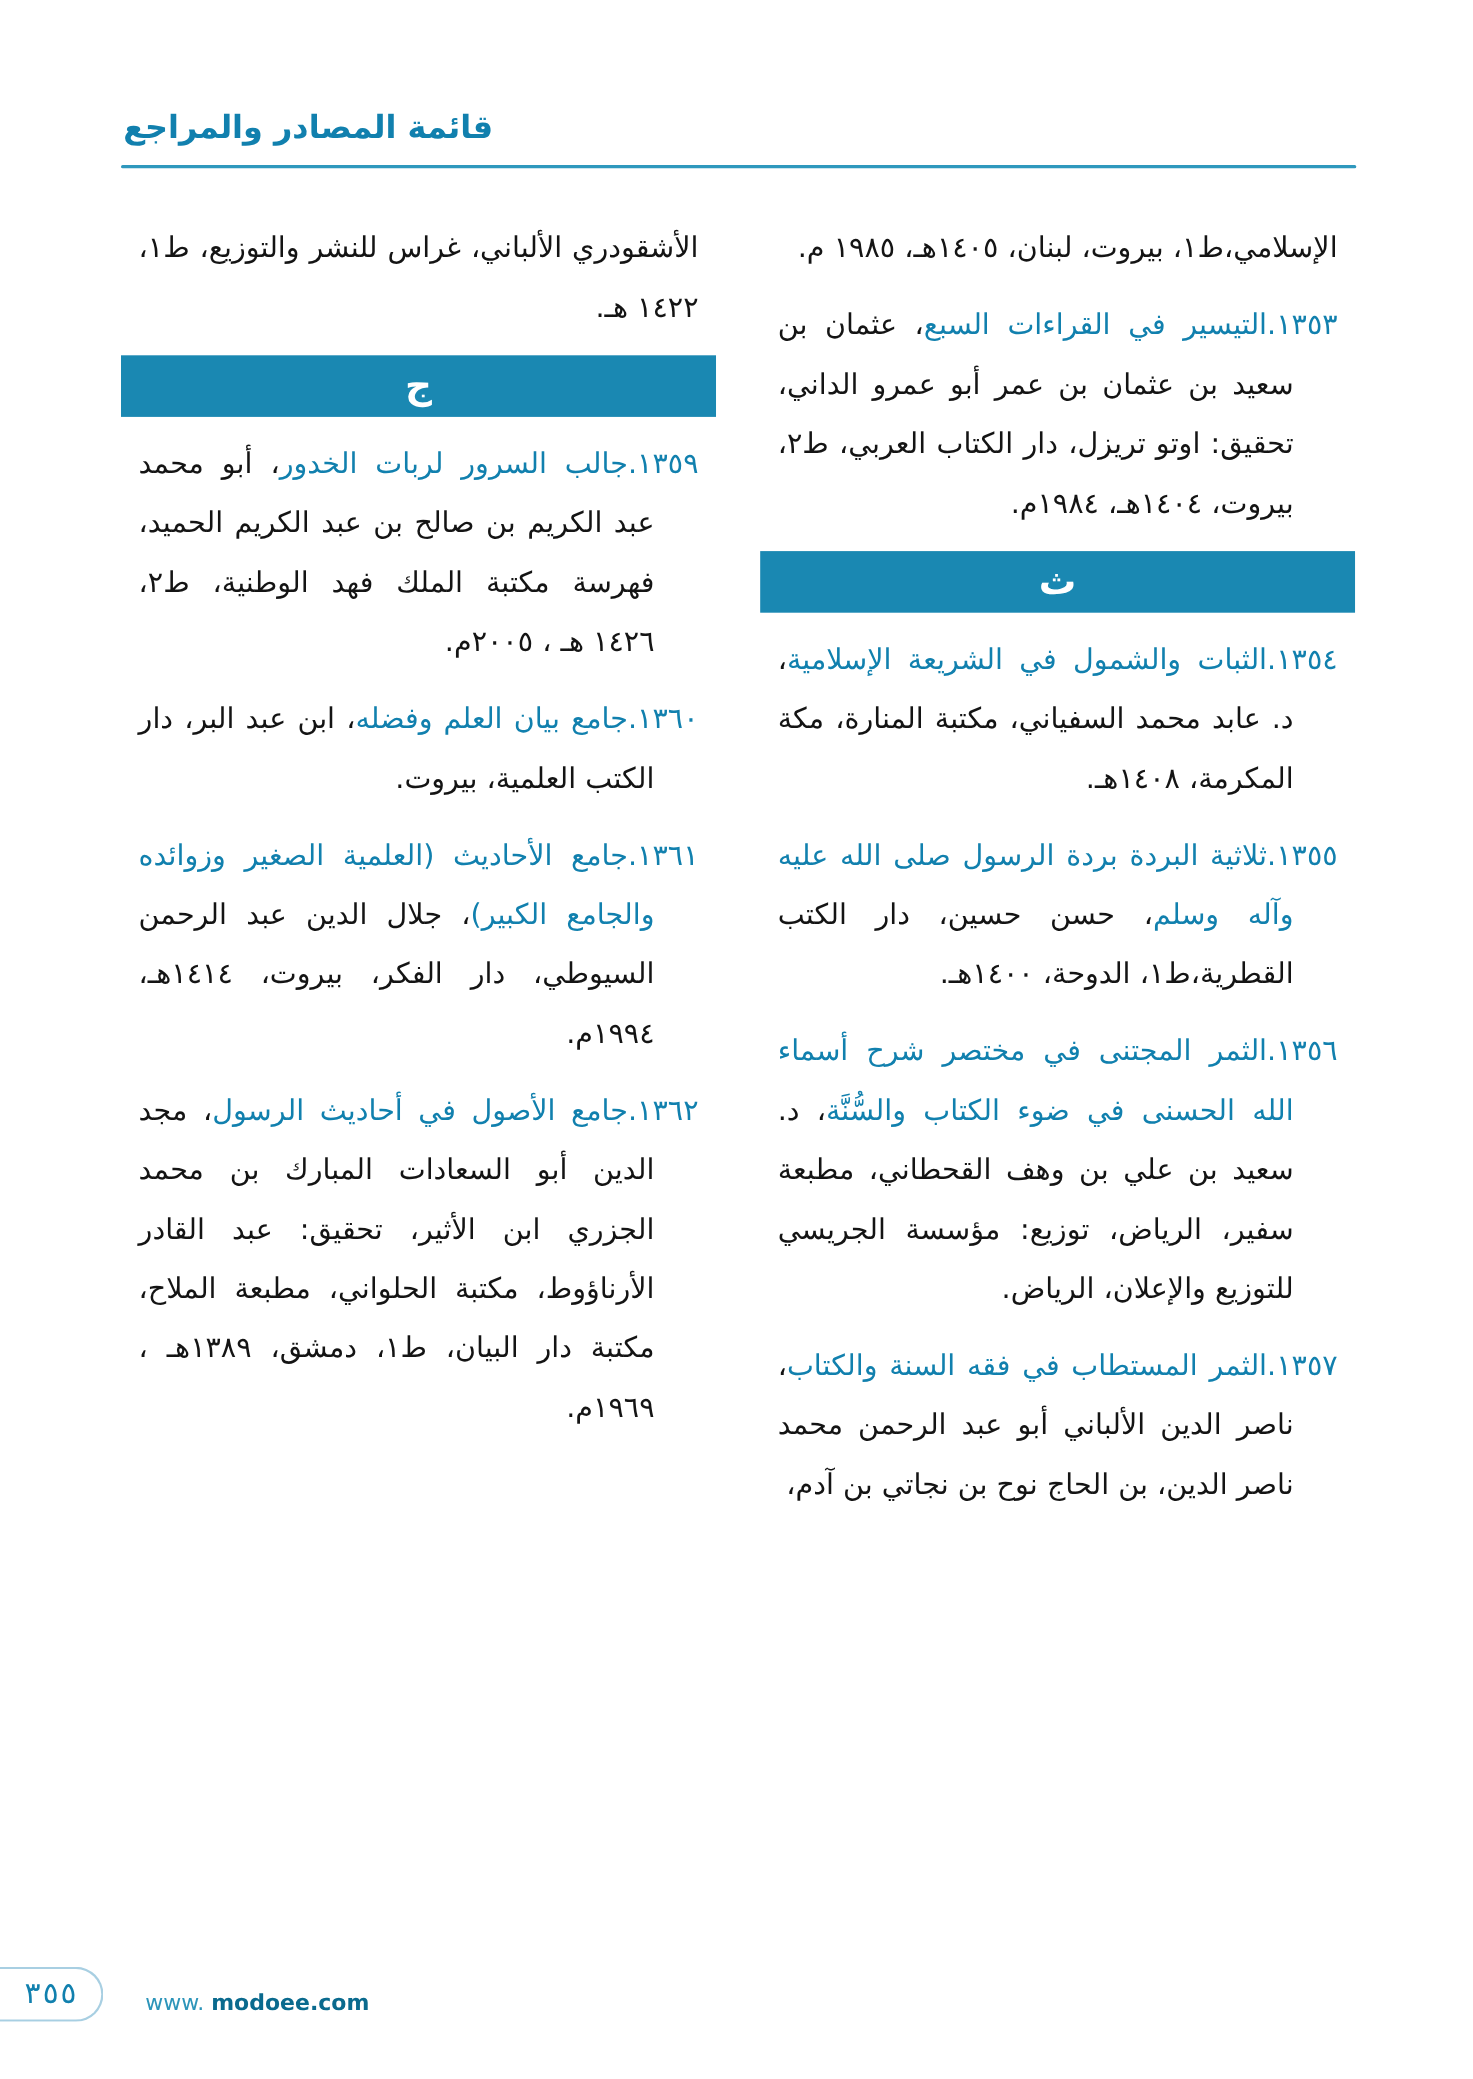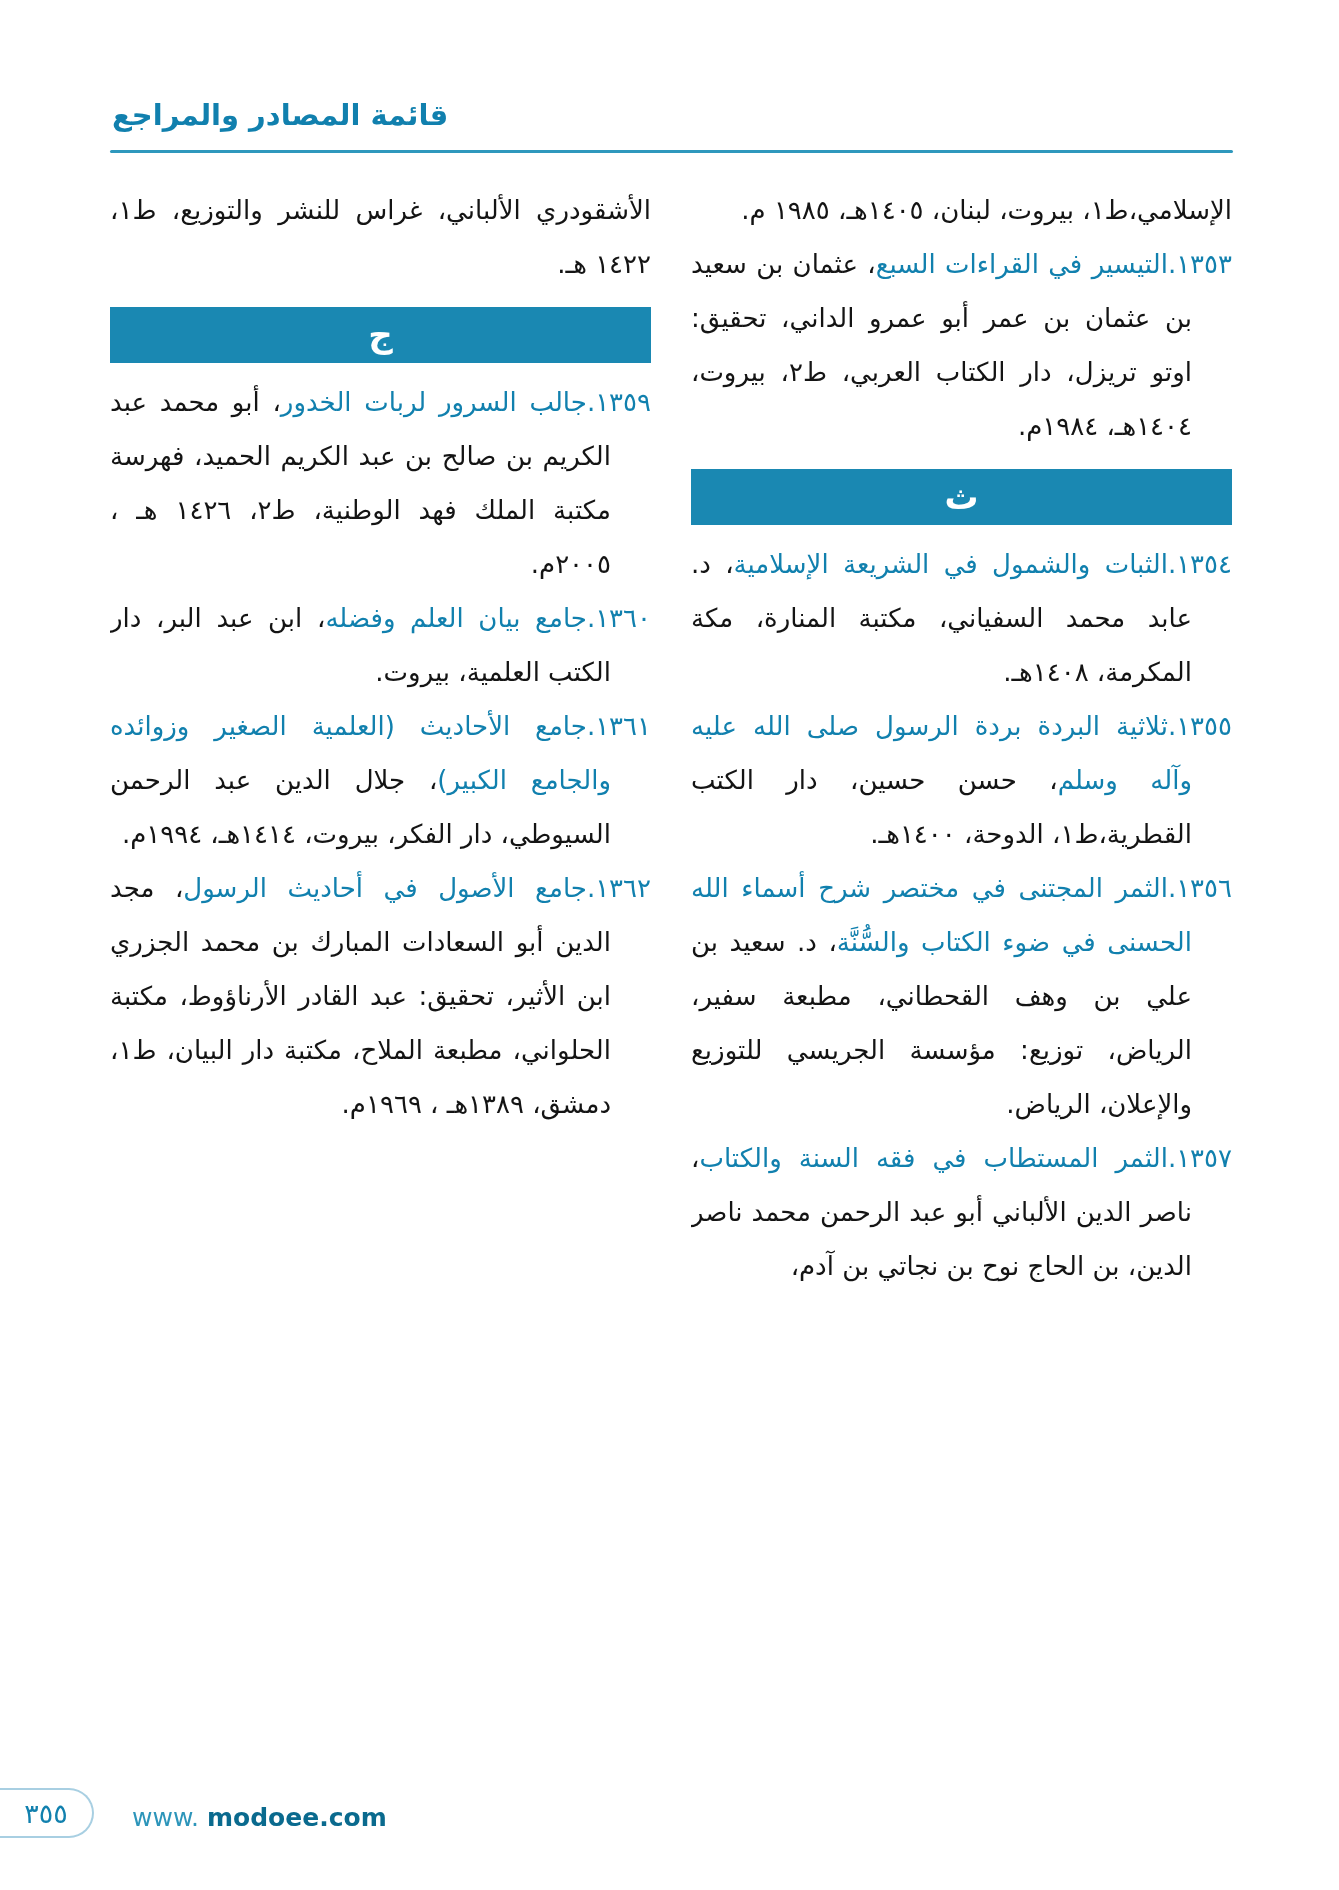--- a/index.html
+++ b/index.html
@@ -35,21 +35,21 @@
   }
 
   .columns{
     position:absolute;top:183px;left:110px;right:107px;bottom:120px;
     display:flex;flex-direction:row;gap:40px;
     direction:rtl;
   }
   .col{width:50%;overflow:hidden;}
 
   .cont,.entry{
-    margin:0;
+    margin:16px;
     font-size:26px;
     line-height:54px;
     text-align:justify;
     color:var(--ink);
   }
   .entry{
     padding-right:40px;
     text-indent:-40px;
   }
   .num,.ttl{
@@ -69,24 +69,25 @@
 
   .page-number-box{
     position:absolute;left:0;bottom:52px;
     width:94px;height:50px;
     border:2px solid var(--badge-border);
     border-left:none;
     border-radius:0 25px 25px 0;
     display:flex;align-items:center;justify-content:center;
     color:var(--accent);
     font-size:27px;
+    font-family:Liberation Mono, monospace;
   }
   .website{
     position:absolute;left:132px;bottom:58px;
-    font-size:25px;
+    font-size:20px;
     direction:ltr;
     cursor:pointer;
   }
   .website .www{color:#2d95ba;}
   .website .domain{color:#0a6a8e;font-weight:bold;}
 </style>
 </head>
 <body>
 
 <div class="page">

